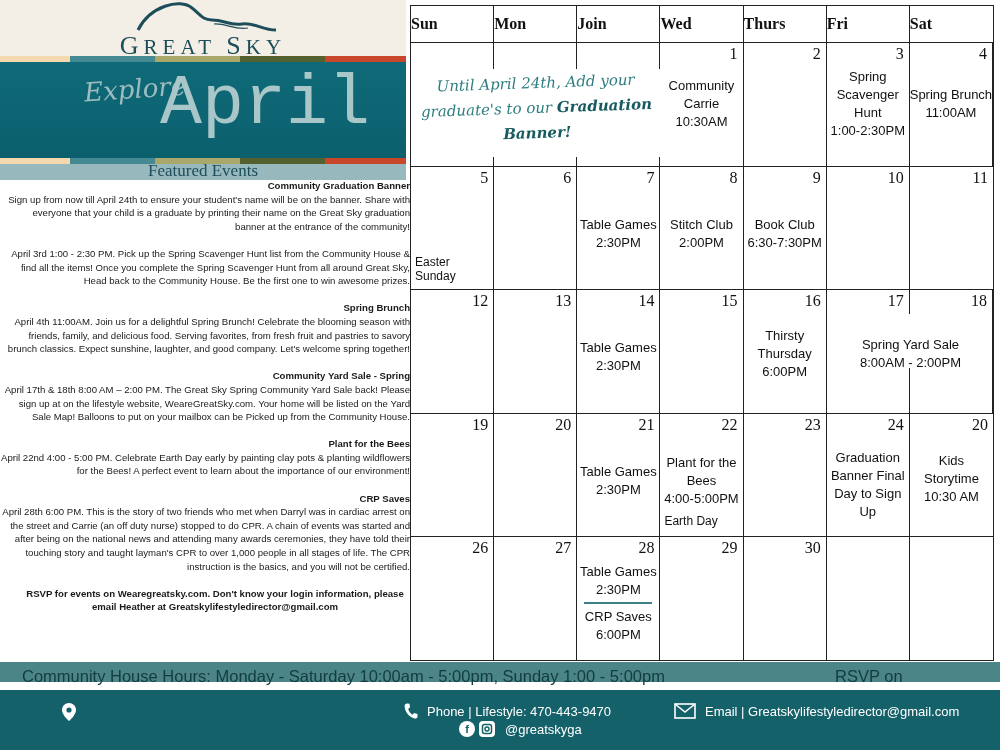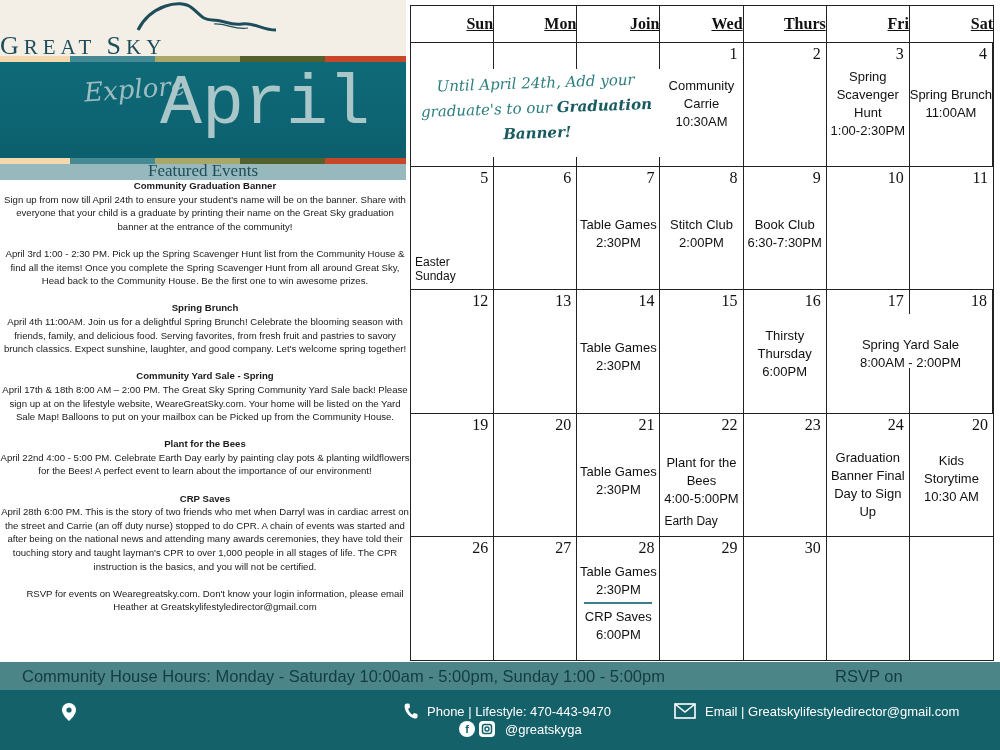--- a/index.html
+++ b/index.html
@@ -3,47 +3,47 @@
 <meta charset="utf-8">
 <style>
   * { box-sizing: border-box; margin: 0; padding: 0; }
   html, body { width: 1000px; height: 750px; overflow: hidden; background: #ffffff; }
   body { position: relative; font-family: "Liberation Sans", sans-serif; color: #111; }
 
   
   .left { position: absolute; left: 0; top: 0; width: 406px; height: 662px; background: #fff; }
   .hero-top { position: absolute; left: 0; top: 0; width: 406px; height: 56px; background: #f3efe6; }
   .logo-arc { position: absolute; left: 130px; top: 0; width: 150px; height: 36px; }
-  .logo-text { position: absolute; left: 0; width: 406px; top: 31px; 
+  .logo-text { position: absolute; left: 0; width: 406px; top: 31px; text-align: center;
     font-family: "Liberation Serif", serif; font-size: 21px; letter-spacing: 5px; color: #1d4d5a; }
   .logo-text .big { font-size: 26px; }
   .stripe { position: absolute; left: 0; width: 406px; height: 6px; display: flex; }
   .stripe span { display: block; height: 100%; }
   .hero-band { position: absolute; left: 0; top: 62px; width: 406px; height: 96px;
     background: linear-gradient(180deg, #0f6a78 0%, #0d6472 60%, #0c5f6c 100%); overflow: hidden; }
   .hero-explore { position: absolute; left: 84px; top: 12px; font-family: "DejaVu Serif", serif;
     font-style: italic; font-size: 26px; color: #9dbcc0; transform: rotate(-4deg); }
   .hero-month { position: absolute; left: 160px; top: 8px; font-family: Liberation Mono, monospace;
     font-size: 70px; color: #a9c6c8; line-height: 1; }
   .featured-bar { position: absolute; left: 0; top: 164px; width: 406px; height: 16px; background: #97b8bd; }
   .featured-title { position: absolute; left: 0; width: 406px; top: 161px; text-align: center;
     font-family: "Liberation Serif", serif; font-size: 17px; color: #1d4d5a; }
 
   .events { position: absolute; left: 0; top: 179px; width: 410px; text-align: center;
     font-size: 9.6px; line-height: 13.6px; color: #1a1a1a; }
-  .event { margin-bottom: 13.6px; }
+  .event { margin-bottom: 13.6px; text-align: right; }
   .event h4 { font-size: 9.6px; font-weight: bold; }
-  .rsvp { font-weight: normal; padding-left: 20px; }
+  .rsvp { font-weight: bold; padding-left: 20px; }
 
   
   .cal { position: absolute; left: 410px; top: 5px; width: 584px; height: 656px;
     border: 1.5px solid #222; }
   .cal-head { display: grid; grid-template-columns: repeat(7, 1fr); height: 37px; border-bottom: 1.5px solid #222; }
-  .cal-head div { border-right: 1.5px solid #222; text-align: right; font-family: "Liberation Serif", serif;
-    font-weight: bold; font-size: 16px; line-height: 35px; color: #111; text-decoration: underline; }
+  .cal-head div { border-right: 1.5px solid #222; text-align: left; font-family: "Liberation Serif", serif;
+    font-weight: bold; font-size: 16px; line-height: 35px; color: #111; }
   .cal-head div:last-child { border-right: none; }
   .week { position: relative; display: grid; grid-template-columns: repeat(7, 1fr); height: 123.5px;
     border-bottom: 1.5px solid #222; }
   .week:last-child { border-bottom: none; }
   .day { position: relative; border-right: 1.5px solid #222; }
   .day:last-child { border-right: none; }
   .num { position: absolute; right: 5px; top: 2px; font-family: "Liberation Serif", serif; font-size: 16px; color: #111; }
   .ev { position: absolute; left: 0; right: 0; text-align: center; font-size: 13px; line-height: 18px; color: #111; }
   .note { position: absolute; left: 4px; bottom: 6px; font-size: 12px; color: #111; margin-top: 48px; }
 
@@ -51,21 +51,21 @@
 
   .banner-cover { position: absolute; left: 0; top: 26px; width: 251px; height: 88px; background: #fff; }
   .banner-script { position: absolute; left: 0; top: 28px; width: 251px; text-align: center;
     font-family: "DejaVu Serif", serif; font-style: italic; font-size: 15px; line-height: 25px; color: #2d7d7f;
     transform: rotate(-2deg); }
   .banner-script b { color: #175a5f; }
 
   .yardsale-cover { position: absolute; left: 500px; top: 24px; width: 84px; height: 54px; background: #fff; }
 
   
-  .hours-bar { position: absolute; left: 0; top: 662px; width: 1000px; height: 28px; background: #4c8587;
+  .hours-bar { position: absolute; left: 0; top: 662px; width: 1000px; height: 20px; background: #4c8587;
     color: #123c41; font-size: 16.5px; line-height: 28px; }
   .hours-bar .hours { position: absolute; left: 22px; }
   .hours-bar .rsvp-link { position: absolute; left: 788px; margin-left: 47px; }
   .contact-bar { position: absolute; left: 0; top: 690px; width: 1000px; height: 60px; background: #14616a; color: #fff;
     font-size: 13px; }
   .c-item { position: absolute; top: 13px; display: flex; align-items: center; gap: 9px; }
   .c-social { position: absolute; left: 459px; top: 31px; display: flex; align-items: center; gap: 4px; }
   .soc-ico { width: 16px; height: 16px; border-radius: 50%; background: #fff; color: #14616a; font-weight: bold;
     font-size: 11px; line-height: 16px; text-align: center; }
   .soc-ico.ig { border-radius: 4px; }

